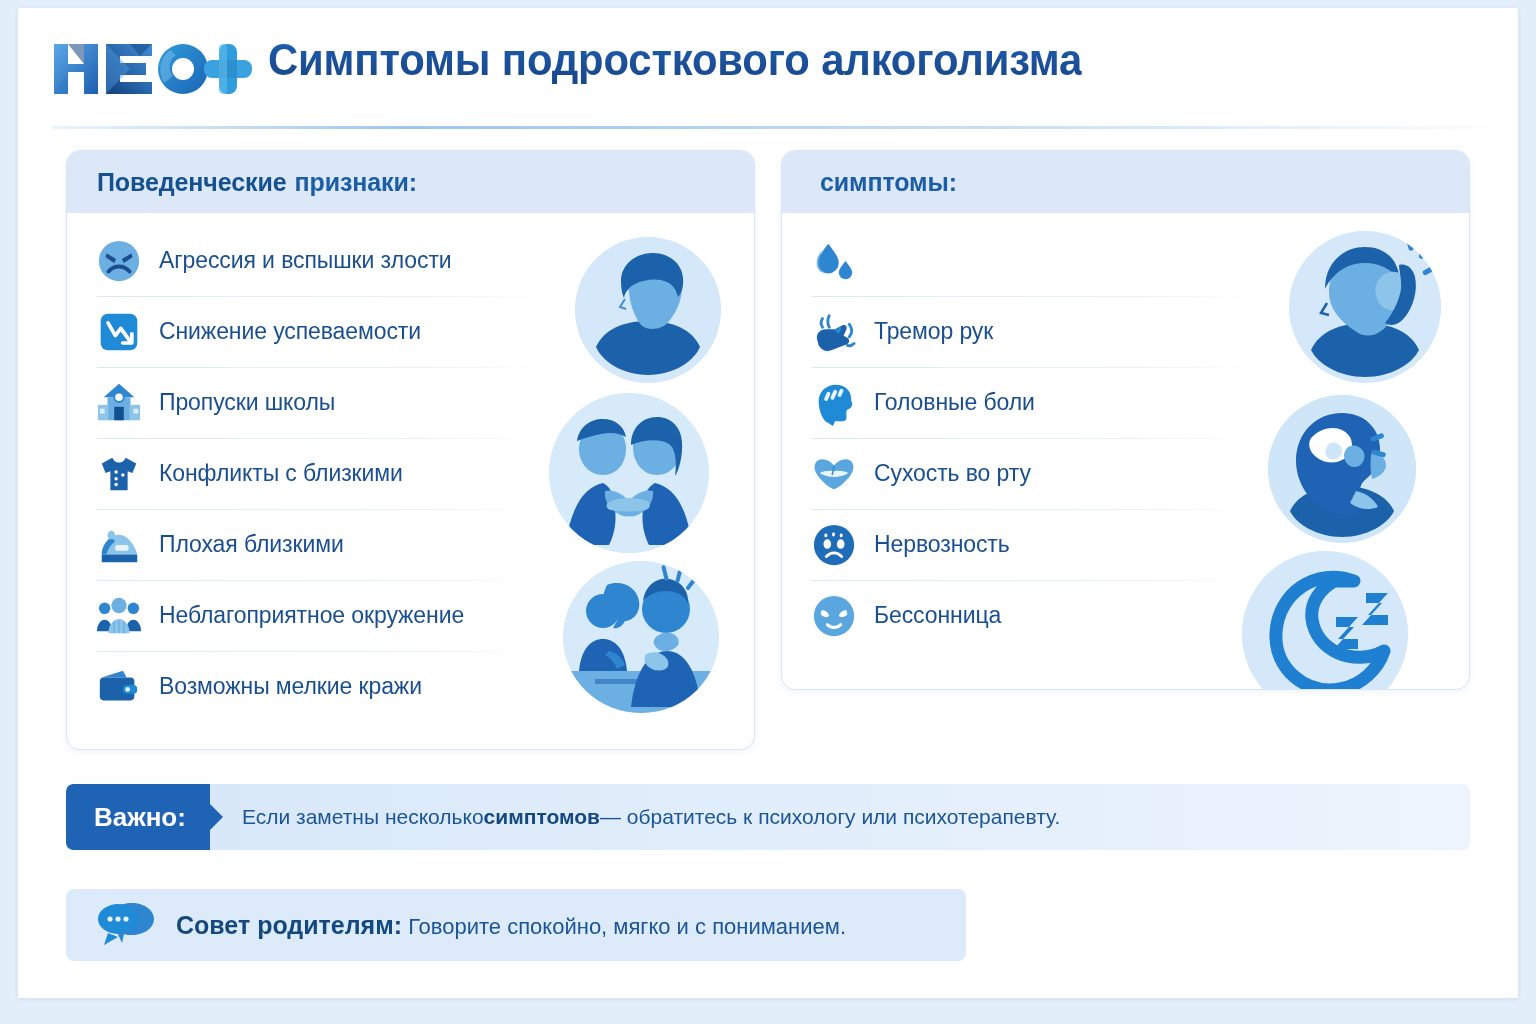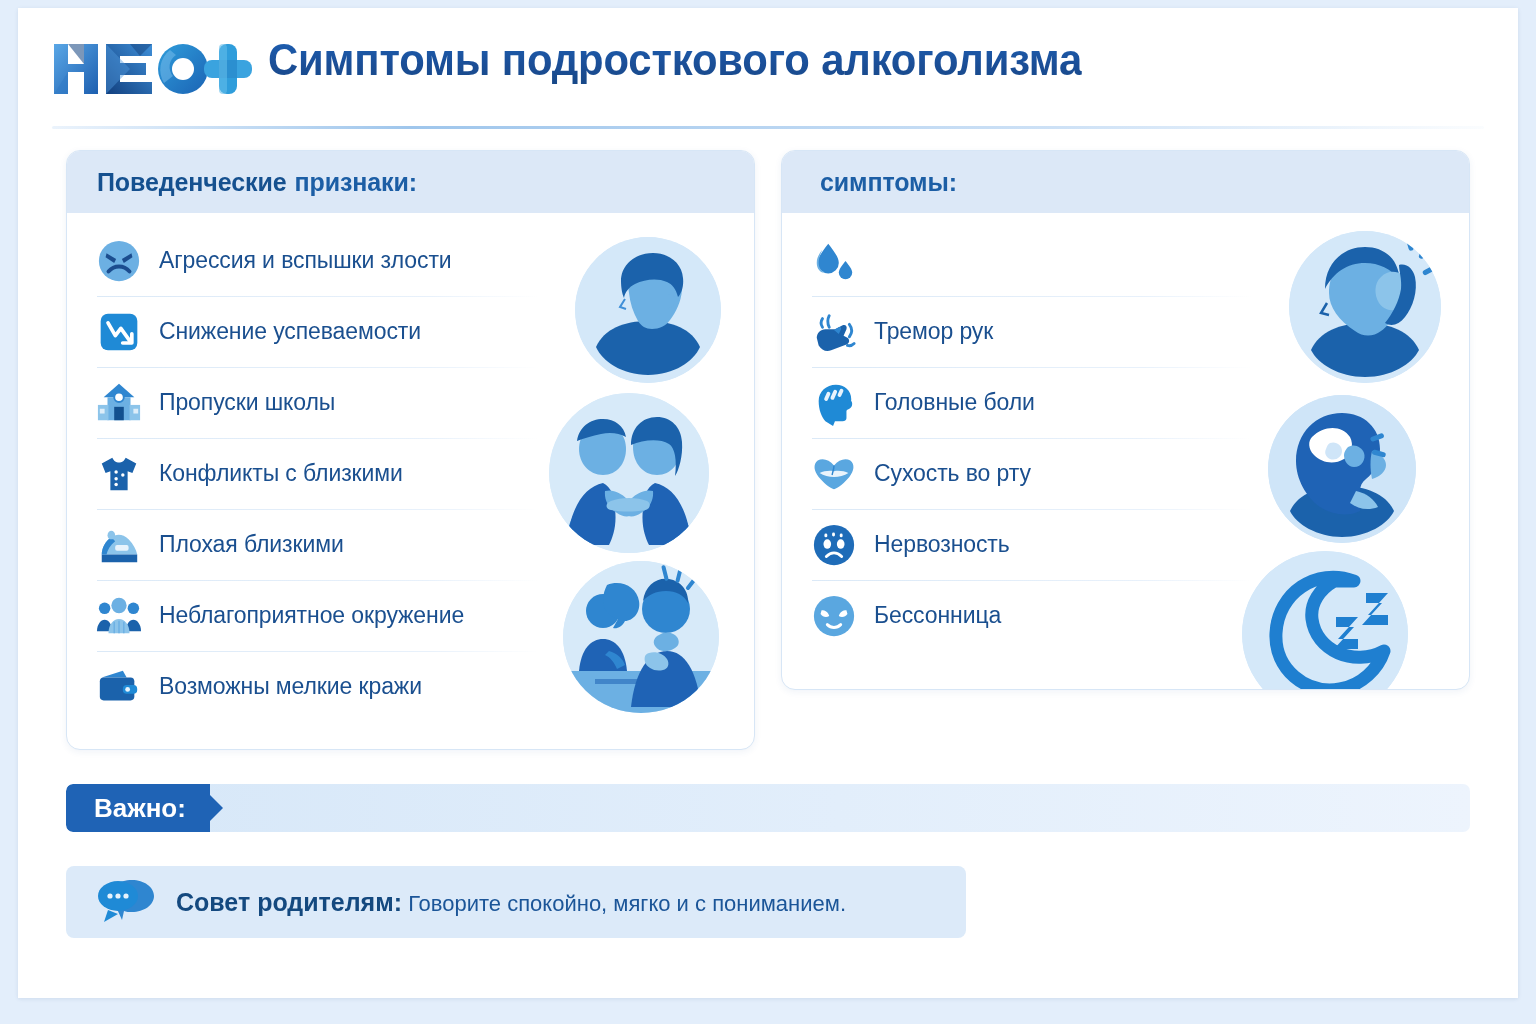--- a/index.html
+++ b/index.html
@@ -117,21 +117,21 @@
   .illus {
     position: absolute;
     border-radius: 50%;
     overflow: hidden;
     z-index: 1;
   }
 
   
   .important {
     position: absolute; left: 48px; right: 48px; top: 776px;
-    height: 48px;
+    height: 66px;
     background: linear-gradient(90deg,#d6e7f8 0%, #e2eefb 55%, #edf4fd 100%);
     border-radius: 7px;
     display: flex; align-items: stretch;
     overflow: hidden;
   }
   .important-tag {
     position: relative;
     background: #1f63b5;
     color: #fff;
     font-size: 26px; font-weight: 700;
@@ -151,21 +151,21 @@
   .important-text {
     display: flex; align-items: center;
     padding-left: 32px;
     font-size: 21px; color: #1b5598;
     white-space: nowrap;
   }
   .important-text b { font-weight: 700; color: #14497f; }
 
   
   .advice {
-    position: absolute; left: 48px; top: 858px;
+    position: absolute; left: 48px; top: 881px;
     width: 900px; height: 72px;
     background: #dceaf9;
     border-radius: 8px;
     display: flex; align-items: center;
     padding-left: 26px;
   }
   .advice-ico { width: 78px; height: 56px; flex: 0 0 78px; }
   .advice-text {
     font-size: 22px; color: #1b5598; white-space: nowrap;
     margin-left: 6px;
@@ -512,20 +512,25 @@
               <span class="row-label">Бессонница</span>
             </div>
 
           </div>
         </div>
       </div>
     </div>
 
     <div class="important">
       <div class="important-tag">Важно:</div>
+      <div class="important-text">
+        <span>Если заметны несколько </span>
+          <b>симптомов</b>
+          <span> — обратитесь к психологу или психотерапевту.</span>
+      </div>
     </div>
 
     <div class="advice">
       <span class="advice-ico">
         <svg viewBox="0 0 78 56" width="78" height="56">
           <path d="M40 6c12 0 22 7 22 16s-10 16-22 16c-3 0-6 0-8-1l-2 9-5-11c-5-3-8-8-8-13 0-9 10-16 23-16z" fill="#2f86d0"></path>
           <ellipse cx="26" cy="22" rx="20" ry="15" fill="#1f8ad6"></ellipse>
           <path d="M16 36l-4 12 14-8z" fill="#1f8ad6"></path>
           <g fill="#e8f3fc">
             <circle cx="18" cy="22" r="2.6"></circle>

